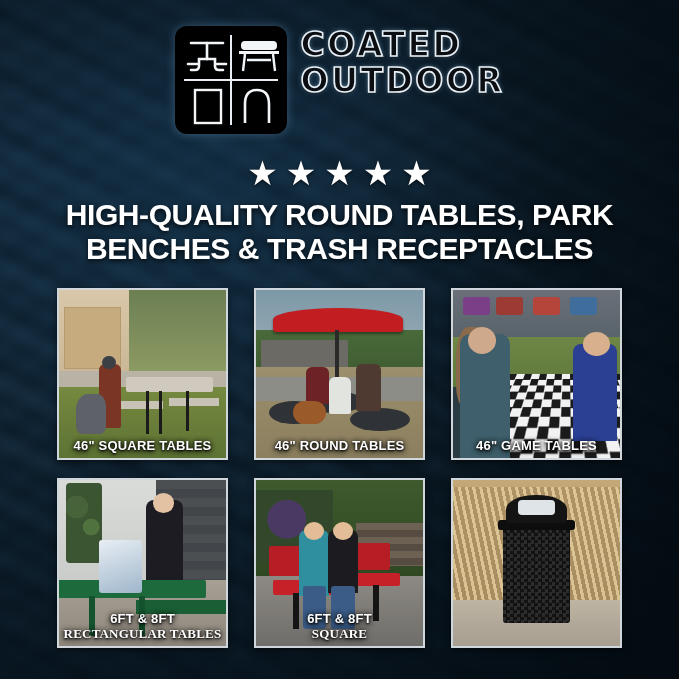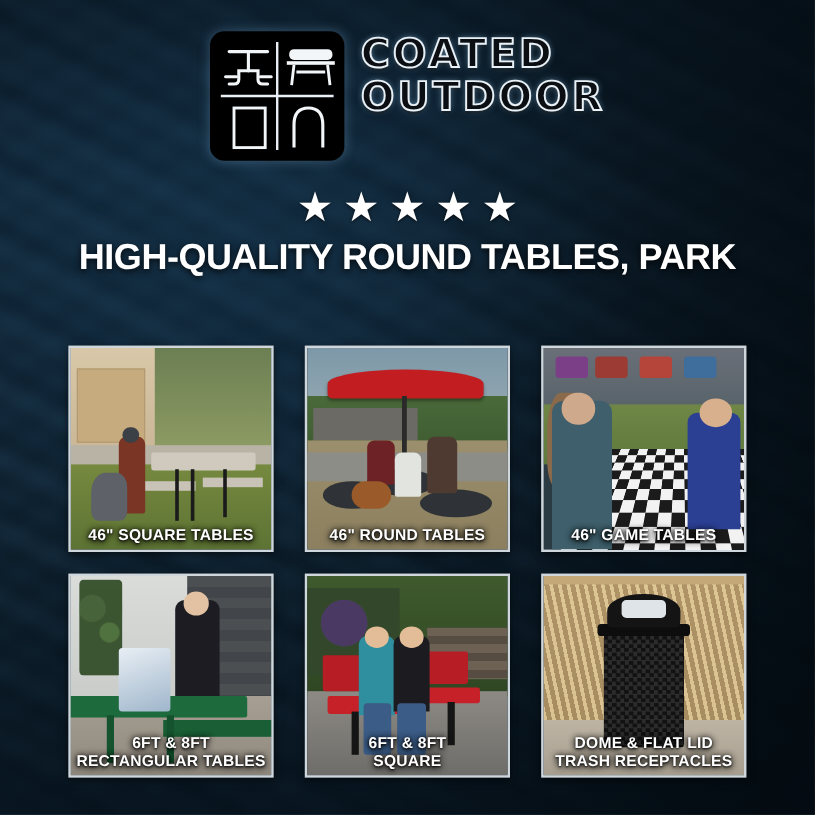--- a/index.html
+++ b/index.html
@@ -116,21 +116,21 @@
     background:#2b3b44;
   }
   .photo{position:absolute;inset:0;overflow:hidden;}
   .cap{
     position:absolute;left:3px;right:3px;bottom:5px;
     text-align:center;color:#fff;font-weight:700;
     font-size:13px;line-height:15px;letter-spacing:.2px;
     text-shadow:0 1px 2px rgba(0,0,0,.95),0 0 5px rgba(0,0,0,.9),0 2px 6px rgba(0,0,0,.8);
     font-family:"Liberation Sans",sans-serif;
   }
-  .cap .c2{display:block;}
+  .cap .c2{display:block;font-family:Liberation Serif, serif;}
 
   
   .sky{position:absolute;left:0;right:0;top:0;height:46%;}
   .ground{position:absolute;left:0;right:0;bottom:0;height:54%;}
 
   
   .t1-bld{position:absolute;left:0;top:0;width:46%;height:58%;background:linear-gradient(180deg,#d8c7a8,#c9b595);}
   .t1-door{position:absolute;left:3%;top:10%;width:33%;height:36%;background:#c6ab7e;border:1px solid #b39a70;}
   .t1-trees{position:absolute;left:42%;top:0;right:0;height:50%;background:linear-gradient(180deg,#6c7f53,#8d9b63);}
   .t1-path{position:absolute;left:0;right:0;top:48%;height:13%;background:#b9b3a6;}
@@ -260,20 +260,21 @@
     <div class="stars">
       <span class="star">★</span>
       <span class="star">★</span>
       <span class="star">★</span>
       <span class="star">★</span>
       <span class="star">★</span>
     </div>
 
     <div class="headline">
       <span class="ln">HIGH-QUALITY ROUND TABLES, PARK</span>
+      <span class="ln">BENCHES &amp; TRASH RECEPTACLES</span>
     </div>
 
     <div class="grid">
 
       <div class="tile">
         <div class="photo">
           <div class="t1-bld"></div>
             <div class="t1-door"></div>
             <div class="t1-trees"></div>
           <div class="t1-path"></div>
@@ -383,21 +384,17 @@
       <div class="tile">
         <div class="photo">
           <div class="t6-gr"></div>
             <div class="t6-grass"></div>
             <div class="t6-gnd"></div>
           <div class="t6-body"></div>
             <div class="t6-rim"></div>
           <div class="t6-dome"></div>
             <div class="t6-slot"></div>
         </div>
-        <div class="cap">
-          <span>DOME &amp; FLAT LID</span>
-          <span class="c2">TRASH RECEPTACLES</span>
-        </div>
       </div>
 
     </div>
   </div>
 </div>
 
 </body></html>

